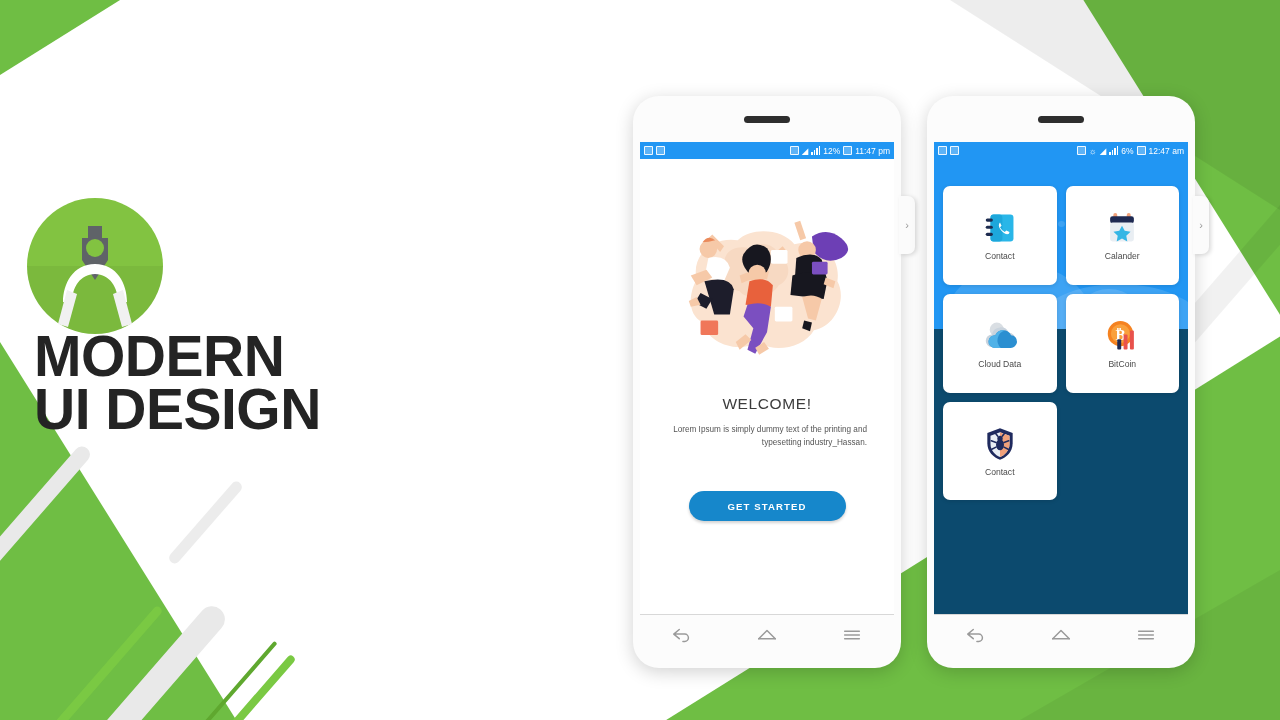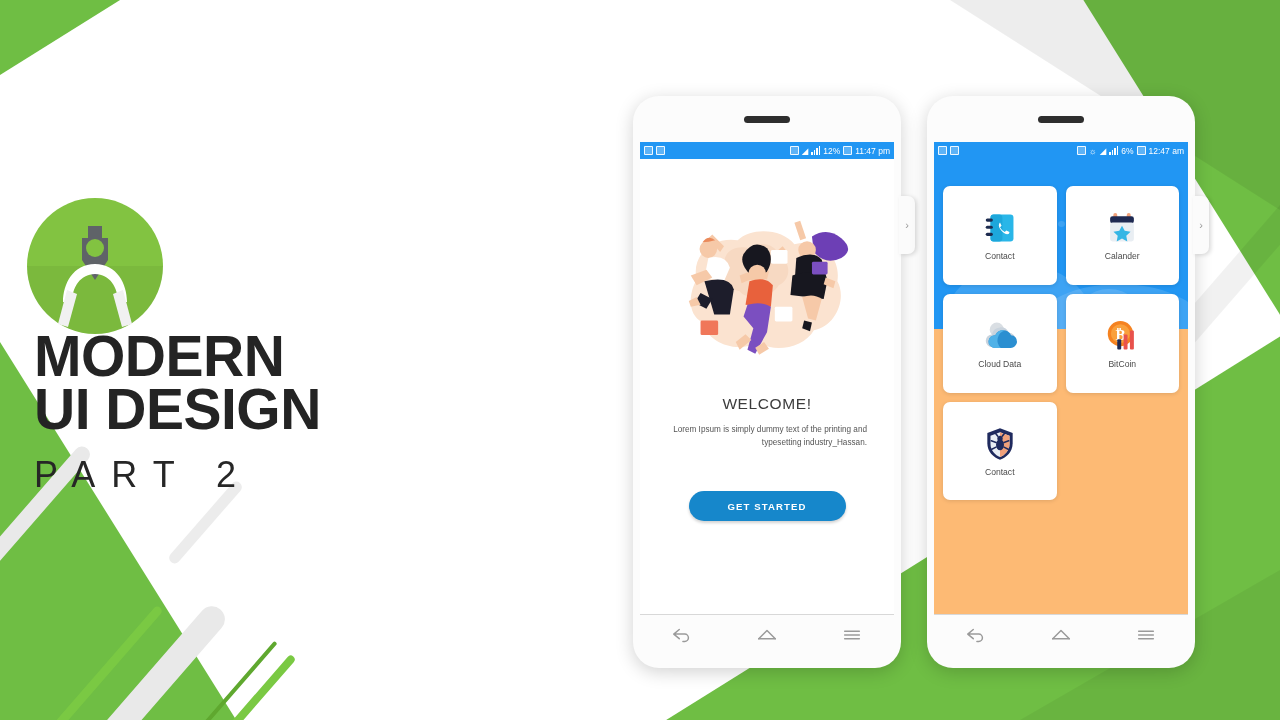--- a/index.html
+++ b/index.html
@@ -207,21 +207,21 @@
     font-weight: bold;
     letter-spacing: 1.1px;
     cursor: pointer;
     box-shadow: 0 2px 3px rgba(0,0,0,0.18);
   }
 
   
   .dash {
     position: relative;
     height: calc(100% - 17px);
-    background: #fdba74;
+    background: #0c4a6e;
   }
   .dash-header {
     position: absolute;
     left: 0; top: 0; right: 0;
     height: 170px;
     background: #2196f3;
     overflow: hidden;
   }
   .dash-header .wave {
     position: absolute;
@@ -313,21 +313,20 @@
       <circle cx="68" cy="50" r="9" fill="#82c341"></circle>
       <path d="M68 66 C46 66 36 86 36 104 h9 C45 90 53 76 68 76 C83 76 91 90 91 104 h9 C100 86 90 66 68 66 z" fill="#ffffff"></path>
       <path d="M40 92 L31 126 l10 3 9 -33 z" fill="#f1f1f1"></path>
       <path d="M96 92 L105 126 l-10 3 -9 -33 z" fill="#f1f1f1"></path>
     </svg>
   </div>
 
   <div class="title-block">
     <div class="title-line">MODERN</div>
     <div class="title-line">UI DESIGN</div>
-    <div class="subtitle">PART 2</div>
   </div>
 
   <div class="phone phone-1">
     <div class="speaker"></div>
 
     <div class="side-tab">›</div>
 
     <div class="screen">
 
       <div class="statusbar">

